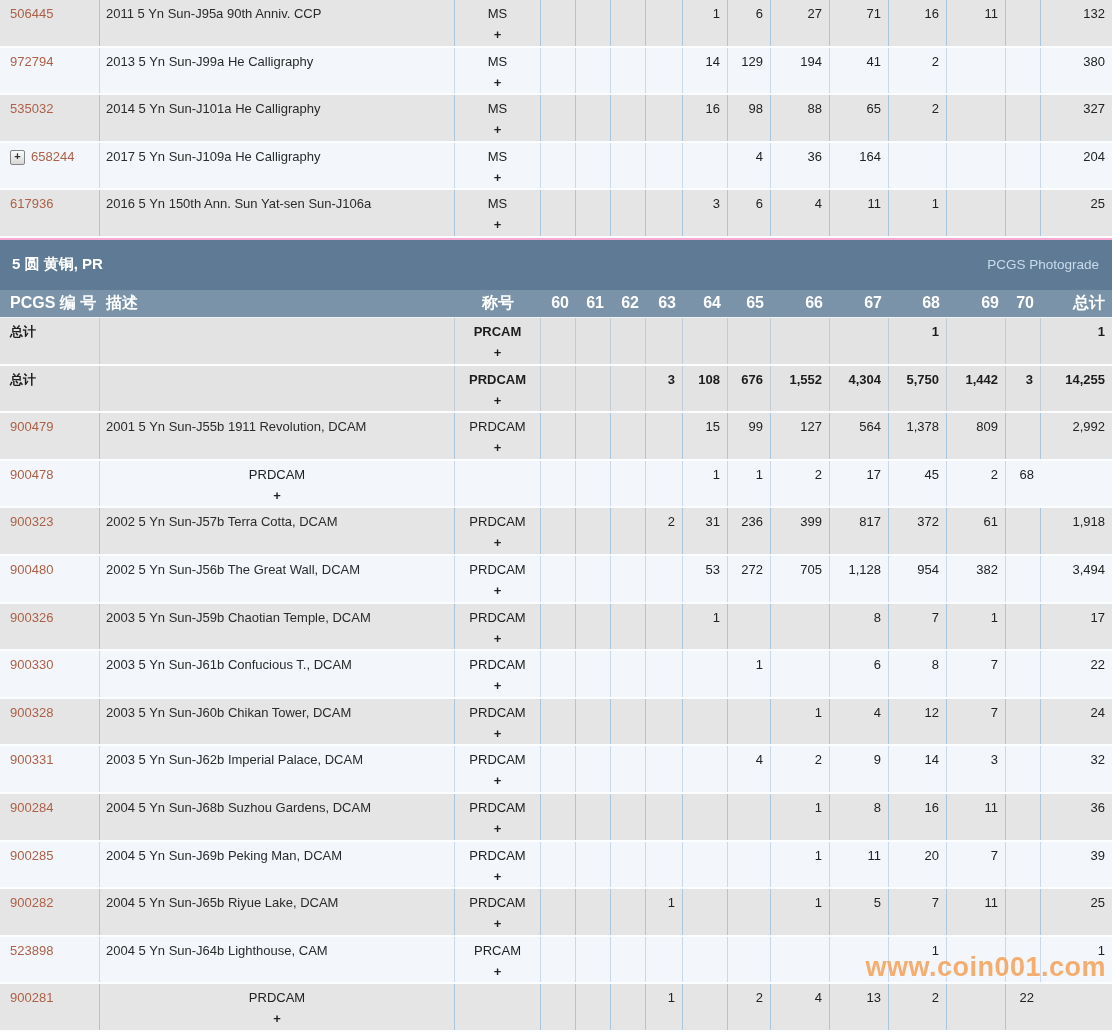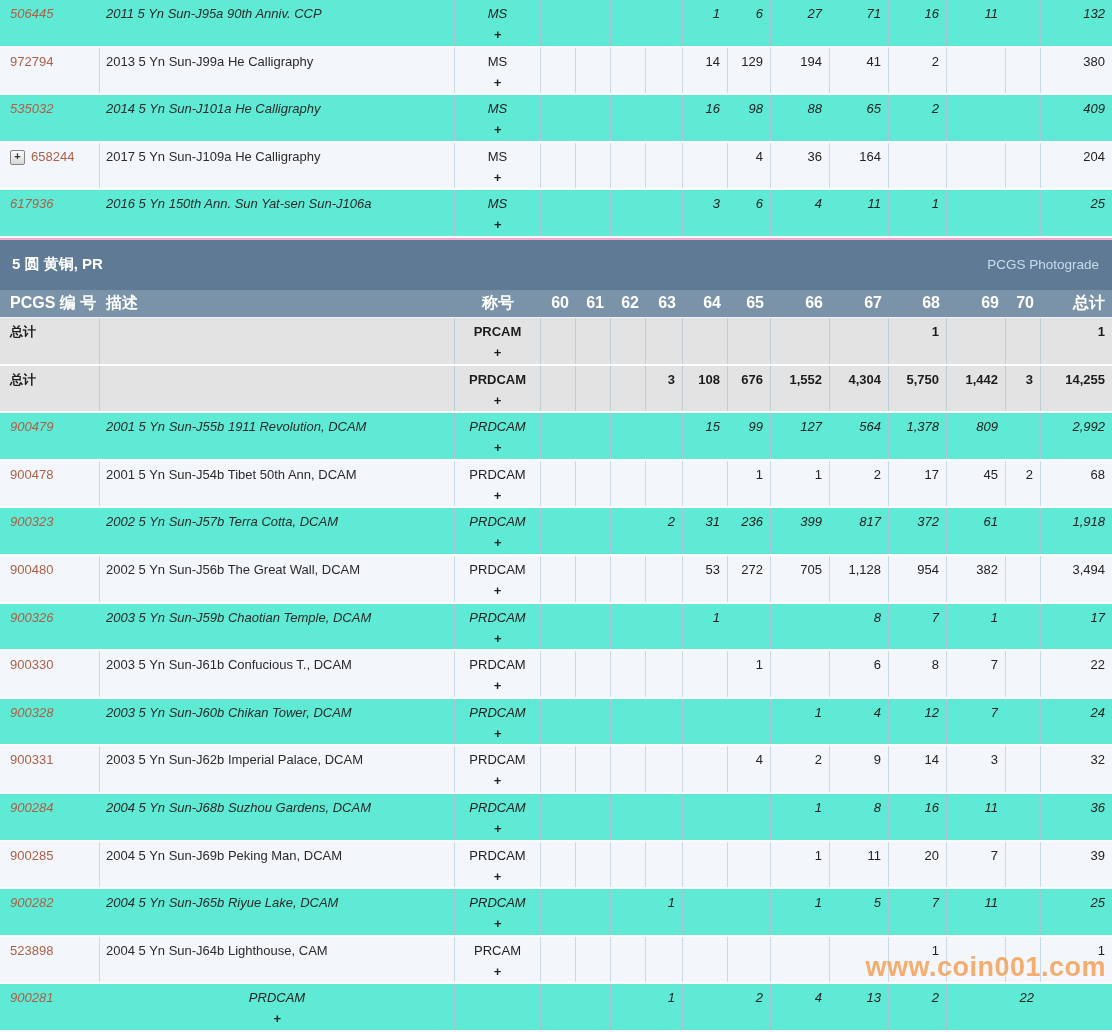--- a/index.html
+++ b/index.html
@@ -19,21 +19,21 @@
   }
   .cell{
     box-sizing:border-box;
     border-right:1px solid #b6cde0;
     padding:6px 6px 0 6px;
     font-size:13px;color:#222;
     overflow:hidden;white-space:nowrap;
     line-height:15px;
   }
   .cell:last-child{border-right:none;}
-  .row.blue{background:#5eead4;font-style:italic;}
+  .row.blue{background:#e5e5e5;}
   .row.blue .cell{border-right-color:#a9c6dd;}
   .row.white{background:#f3f7fb;}
   .row.white .cell{border-right-color:#c9d9e8;}
   .row.total{background:#e3e3e3;}
   .row.total .cell{border-right-color:#c2ccd6;font-weight:700;color:#1c1c1c;}
   .cell.num{padding-left:10px;}
   .num-link{color:#ad6048;text-decoration:none;cursor:pointer;}
   .row.total .num-link{color:#1c1c1c;cursor:default;}
   .cell.desc{color:#2b2b2b;}
   .cell.desig{text-align:center;padding-left:2px;padding-right:2px;}
@@ -133,21 +133,21 @@
         <div class="cell val"></div>
         <div class="cell val"></div>
         <div class="cell val"></div>
         <div class="cell val">16</div>
         <div class="cell val">98</div>
         <div class="cell val">88</div>
         <div class="cell val">65</div>
         <div class="cell val">2</div>
         <div class="cell val"></div>
         <div class="cell val"></div>
-        <div class="cell val">409</div>
+        <div class="cell val">327</div>
       </div>
       <div class="row grid white">
     <div class="cell num"><span class="expand">+</span><span class="num-link">658244</span></div>
     <div class="cell desc">2017 5 Yn Sun-J109a He Calligraphy</div>
     <div class="cell desig">
       <div class="desig-name">MS</div>
       <div class="desig-plus">+</div>
     </div>
   <div class="cell val"></div>
         <div class="cell val"></div>
@@ -263,21 +263,20 @@
         <div class="cell val">99</div>
         <div class="cell val">127</div>
         <div class="cell val">564</div>
         <div class="cell val">1,378</div>
         <div class="cell val">809</div>
         <div class="cell val"></div>
         <div class="cell val">2,992</div>
       </div>
       <div class="row grid white">
     <div class="cell num"><span class="num-link">900478</span></div>
-    <div class="cell desc">2001 5 Yn Sun-J54b Tibet 50th Ann, DCAM</div>
     <div class="cell desig">
       <div class="desig-name">PRDCAM</div>
       <div class="desig-plus">+</div>
     </div>
   <div class="cell val"></div>
         <div class="cell val"></div>
         <div class="cell val"></div>
         <div class="cell val"></div>
         <div class="cell val"></div>
         <div class="cell val">1</div>

